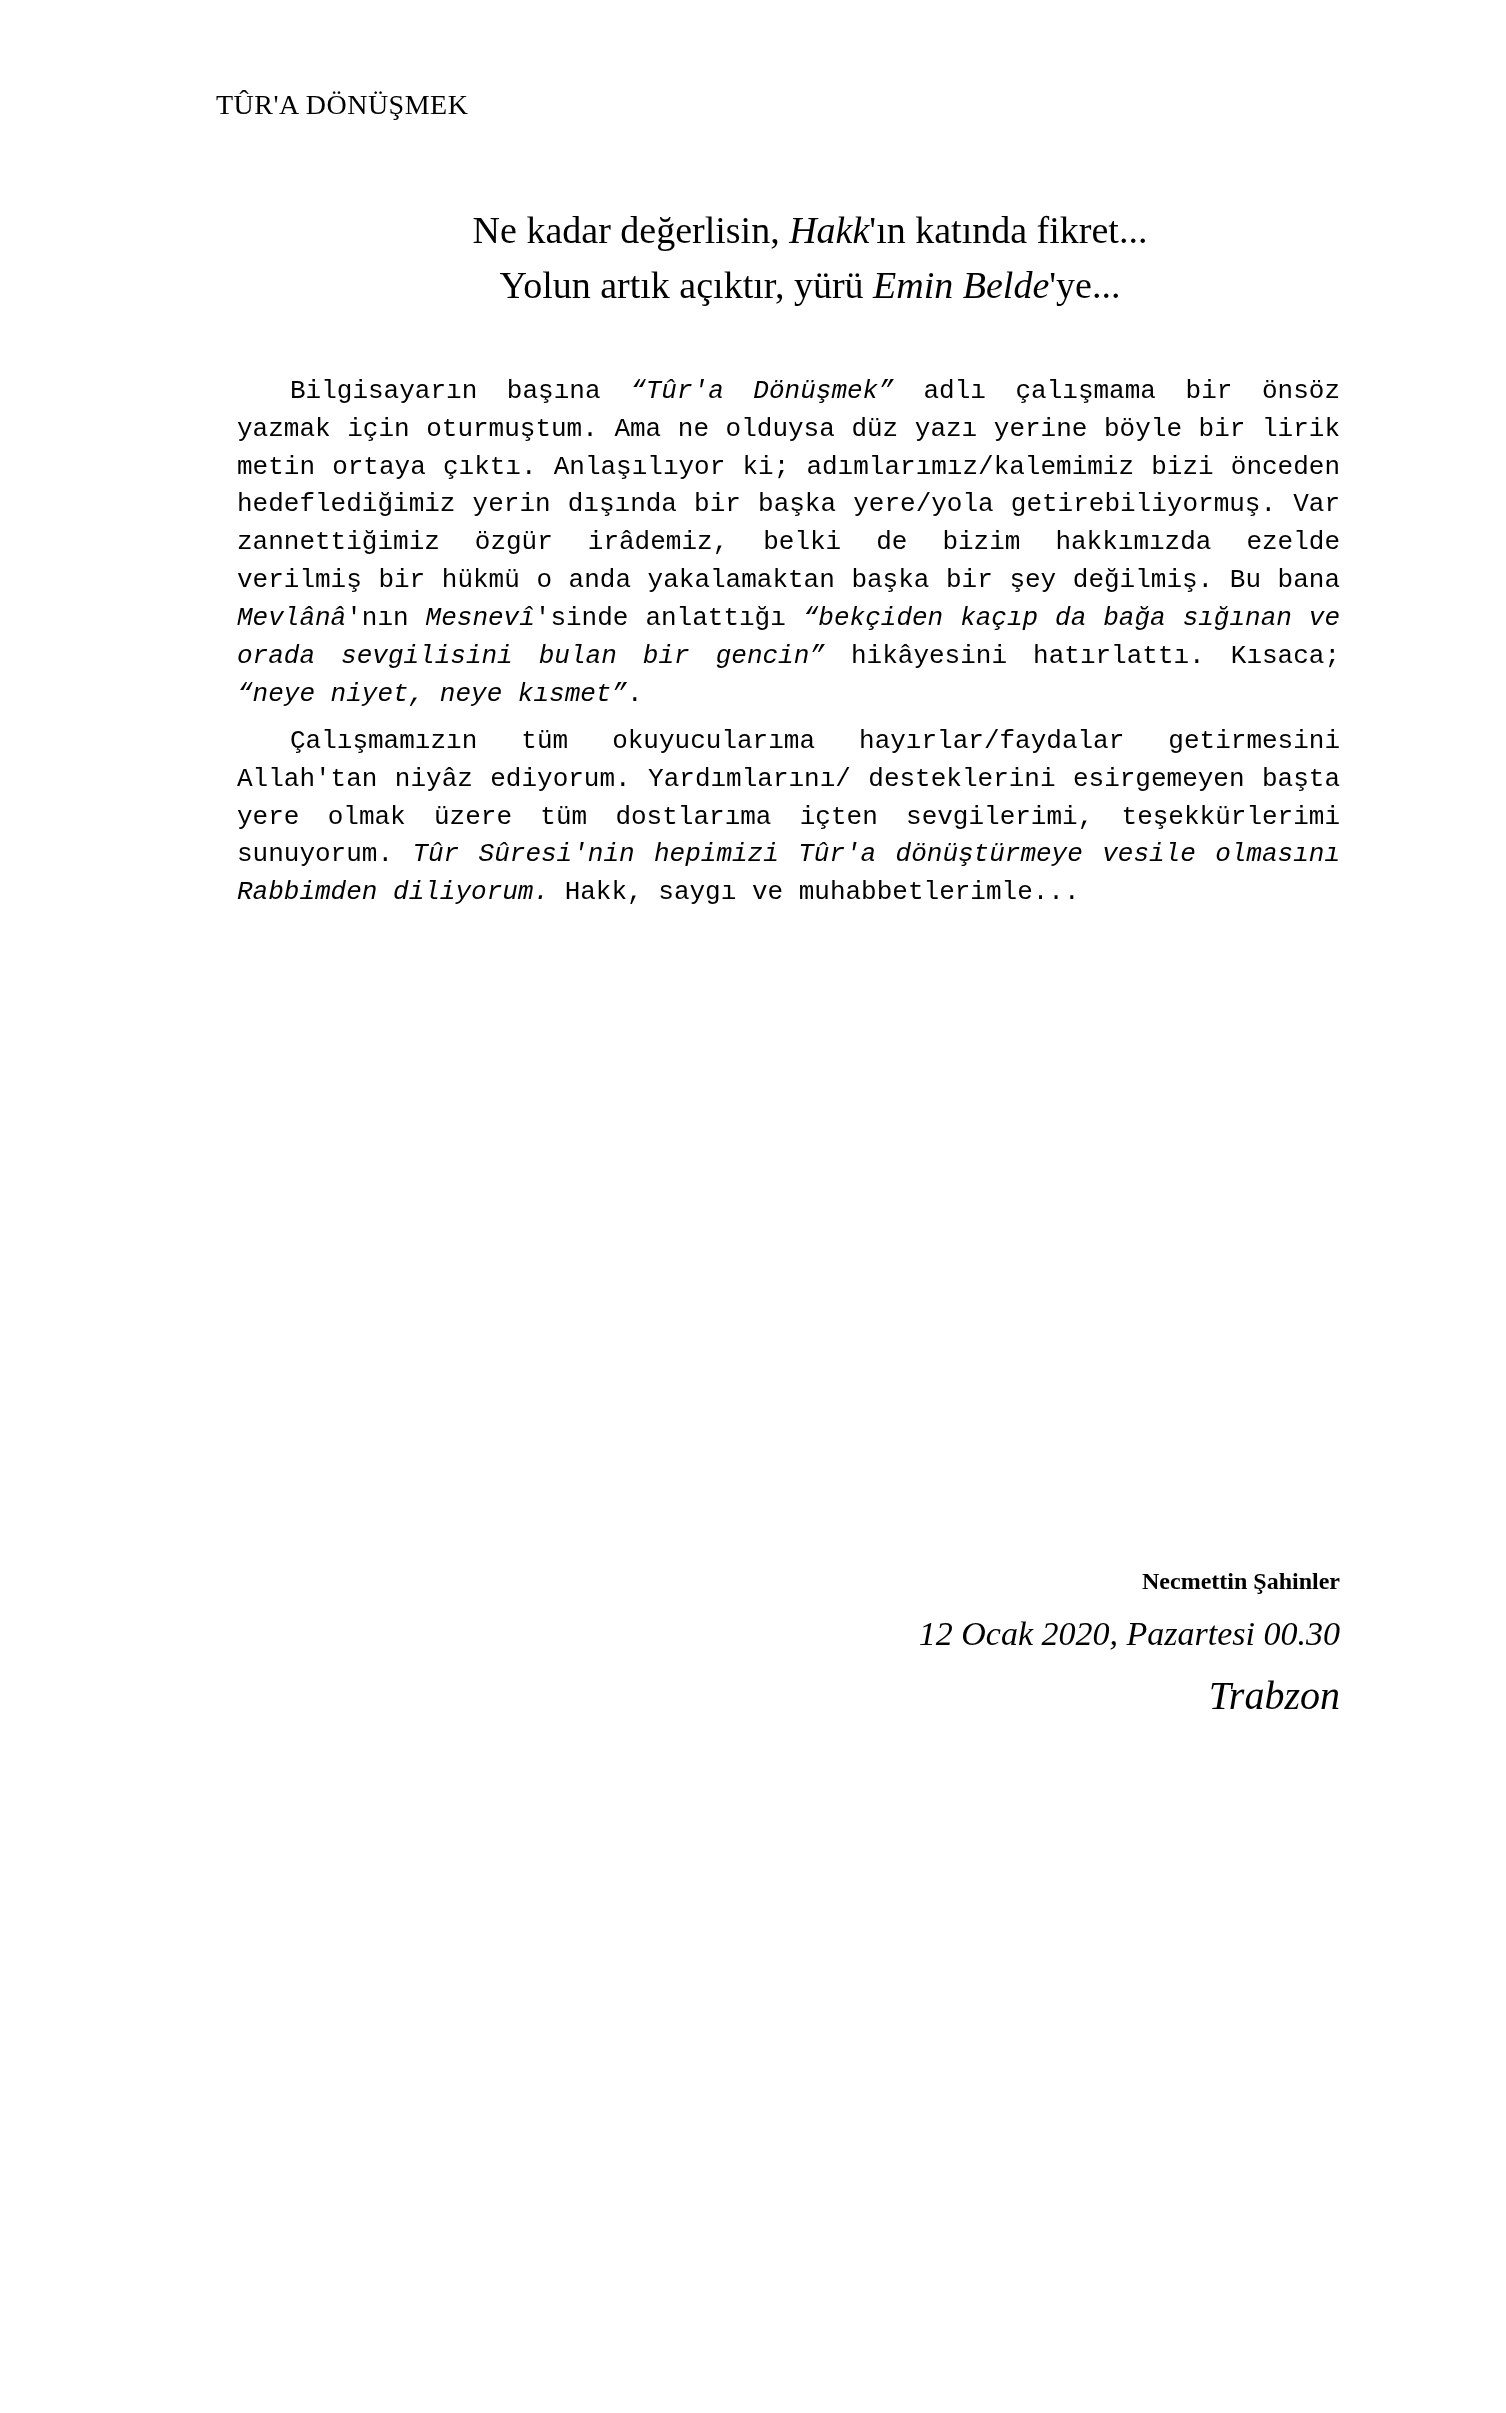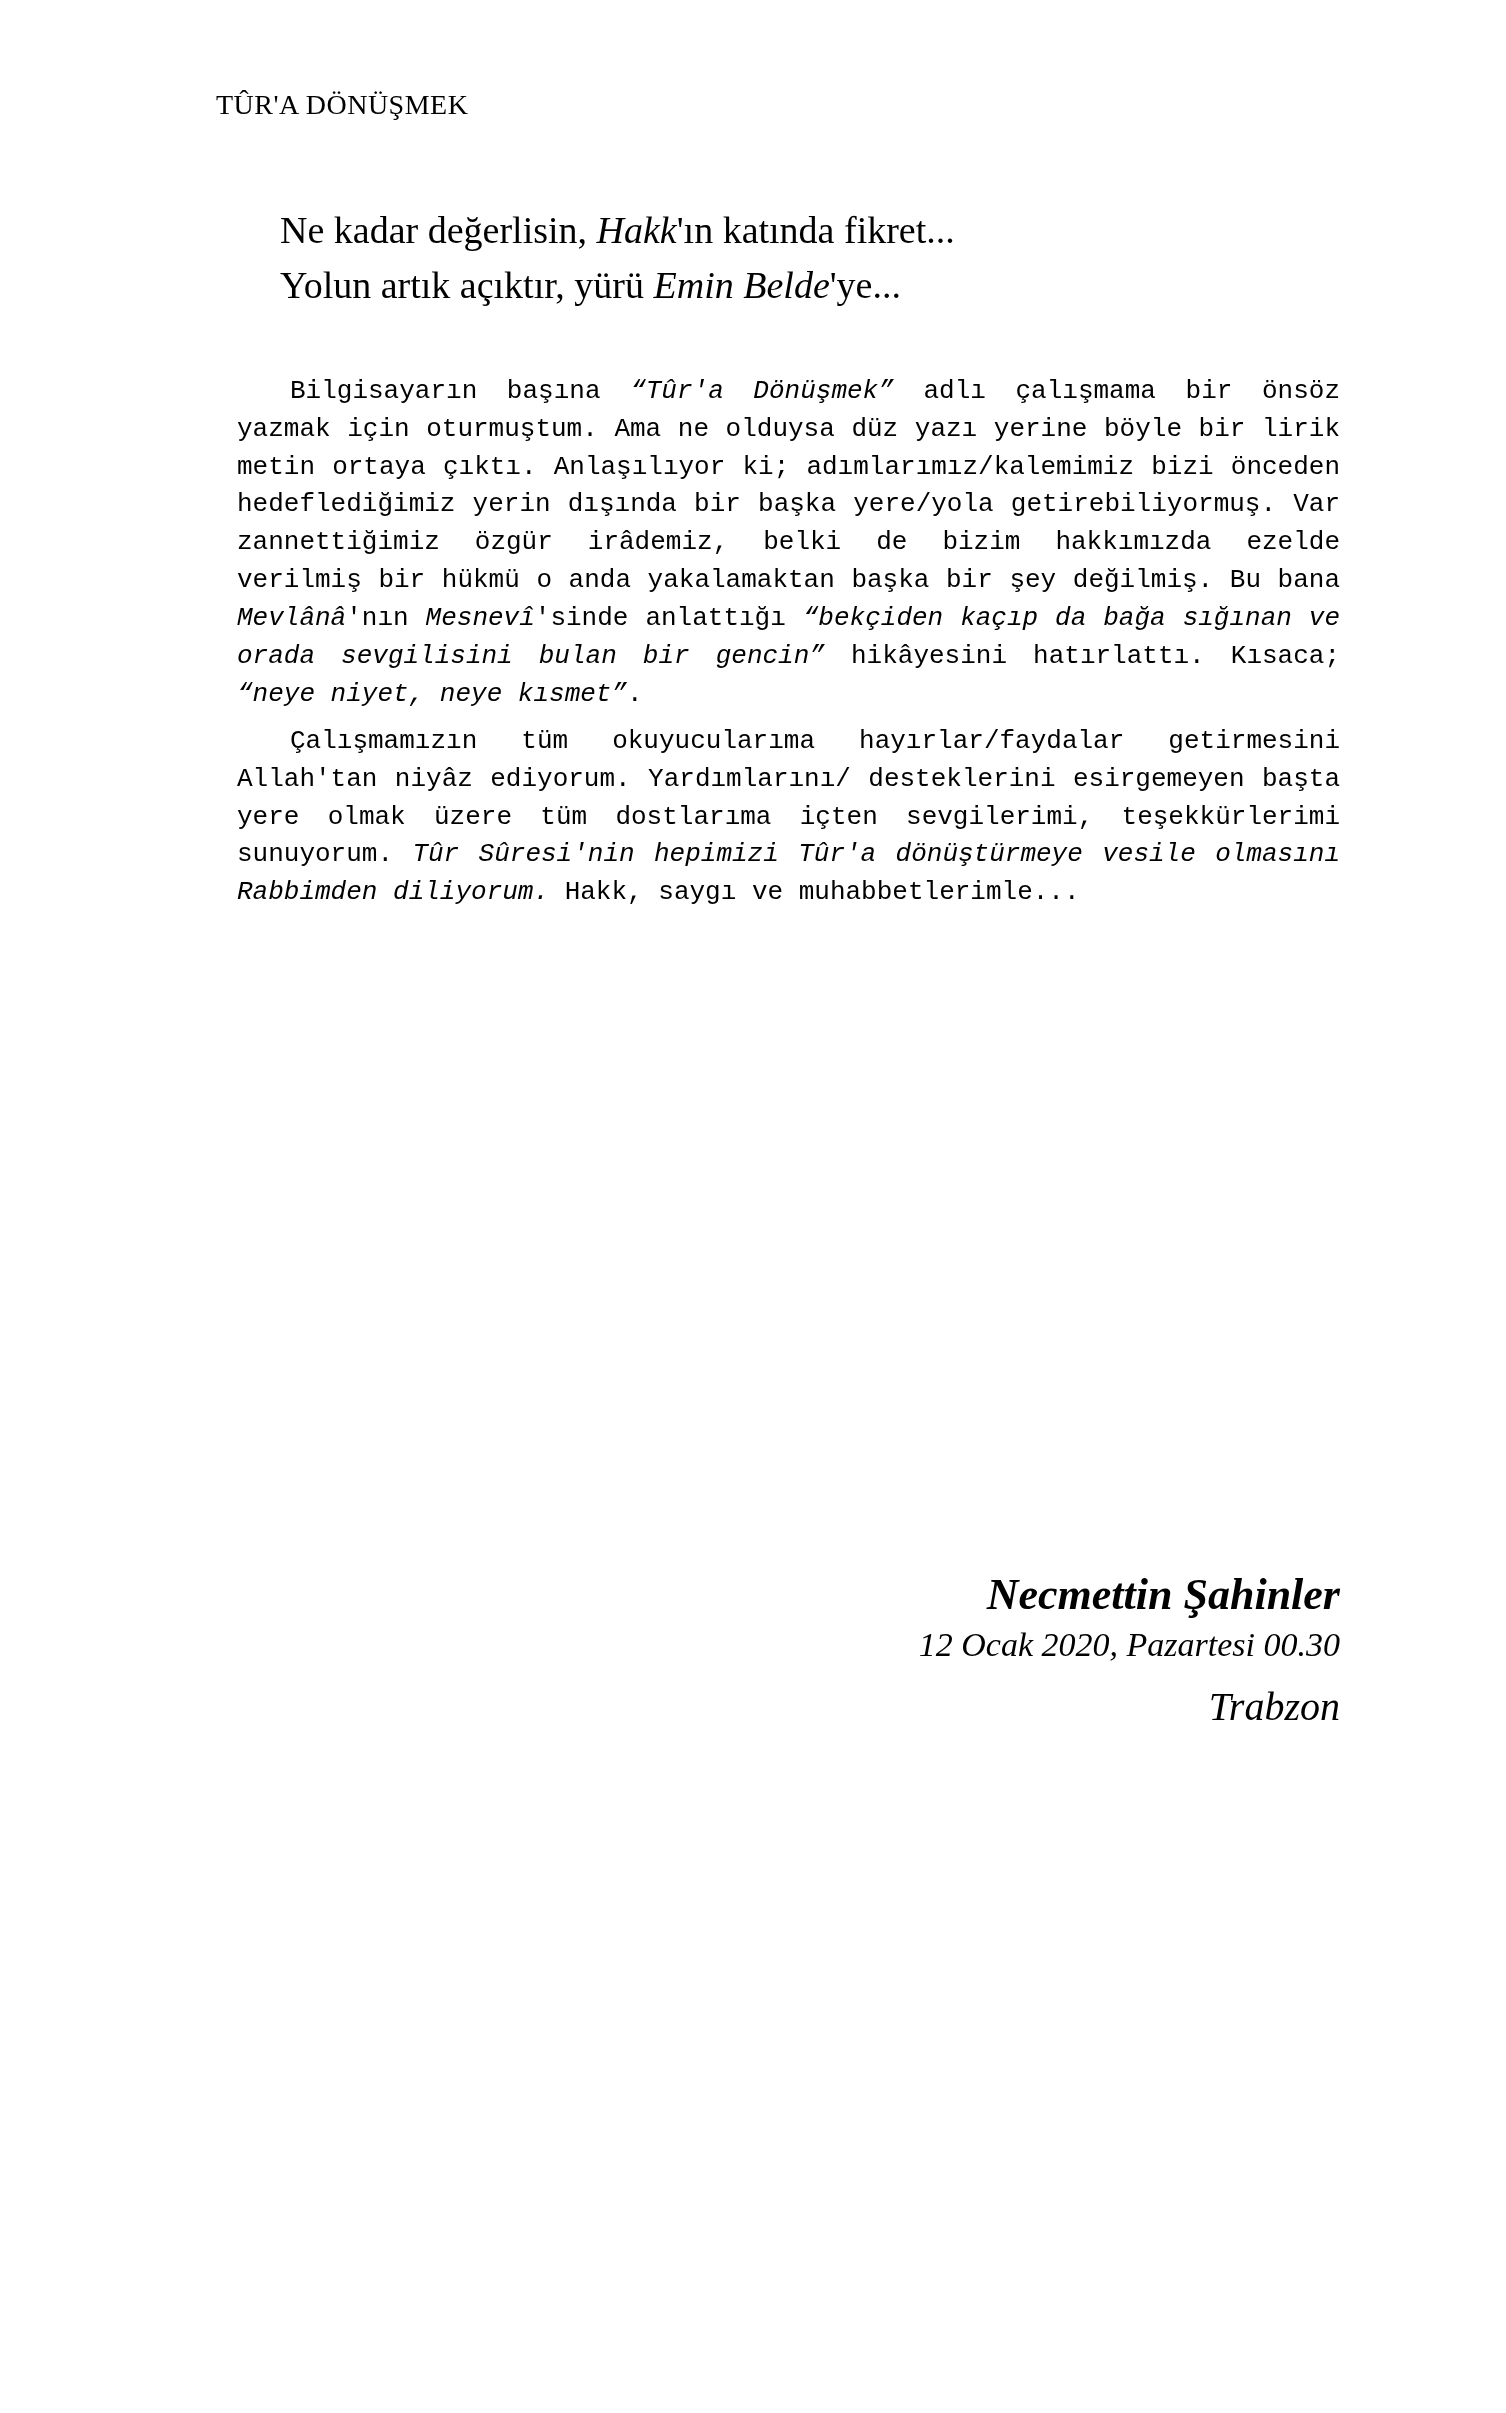--- a/index.html
+++ b/index.html
@@ -41,20 +41,21 @@
   }
 
   
   .poem {
     margin: 0 0 59px 43px;
     font-size: 38px;
     line-height: 1.46;
   }
   .poem .line {
     white-space: nowrap;
+    text-align: center;
   }
 
   
   .para {
     margin: 0 0 3.8px 0;
     font-size: 26px;
     line-height: 1.455;
     text-align: justify;
     text-justify: inter-word;
     text-indent: 53px;
@@ -71,24 +72,24 @@
 
   
   .signature {
     position: absolute;
     left: 237px;
     top: 1566px;
     width: 1103px;
     text-align: right;
   }
   .sig-name {
-    font-size: 44px;
+    font-size: 24px;
     font-weight: bold;
     line-height: 1.3;
-    font-style: italic;
+    margin-bottom: 15px;
   }
   .sig-date {
     font-size: 34px;
     font-style: italic;
     line-height: 1.3;
     margin-bottom: 13.2px;
   }
   .sig-place {
     font-size: 40px;
     font-style: italic;

